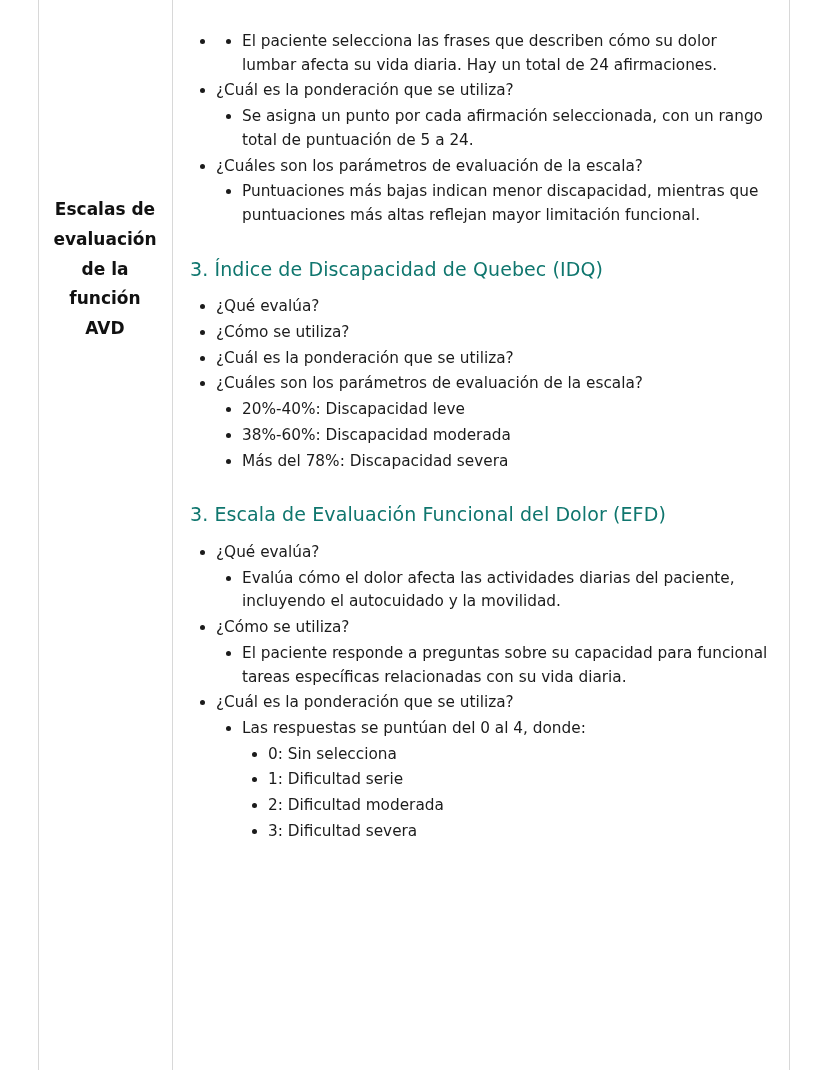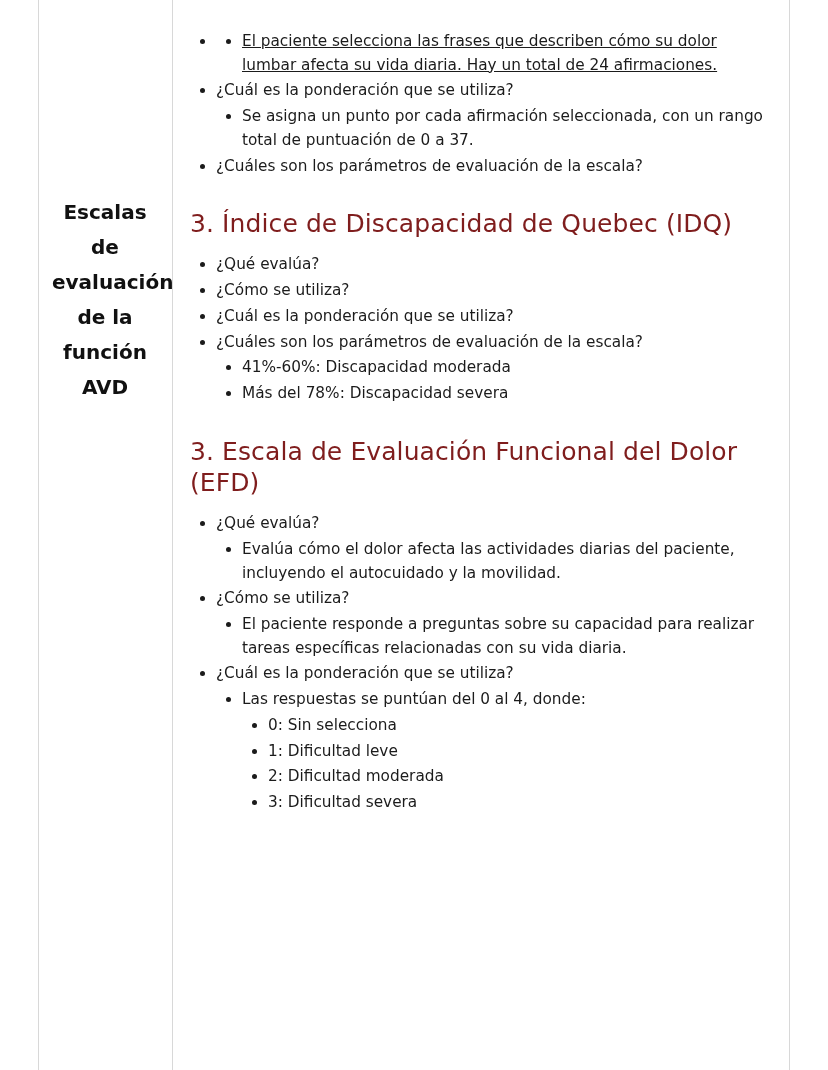--- a/index.html
+++ b/index.html
@@ -40,35 +40,35 @@
     right: 39px;
     display: flex;
     align-items: flex-start;
   }
   .label-cell {
     width: 134px;
     box-sizing: border-box;
     padding: 0 14px;
     text-align: center;
     font-weight: bold;
-    font-size: 20px;
+    font-size: 17px;
     line-height: 1.75;
     color: #111;
     padding-top: 195px;
   }
   .content-cell {
     flex: 1;
     box-sizing: border-box;
     padding: 22px 14px 0 18px;
   }
 
   h2 {
-    font-size: 25px;
+    font-size: 19px;
     font-weight: normal;
-    color: #7f1d1d;
+    color: #0f766e;
     margin: 30px 0 14px 0;
     line-height: 1.25;
     letter-spacing: 0.1px;
   }
 
   ul {
     margin: 0;
     padding: 0 0 0 26px;
     list-style: none;
   }
@@ -98,21 +98,20 @@
   }
   ul ul li::before {
     width: 5px;
     height: 5px;
   }
   .lead-list {
     margin-top: 0;
   }
   .lead-list > li:first-child {
     margin-top: 8px;
-    text-decoration: underline;
   }
 </style>
 </head>
 <body>
 
 <div class="page">
 
   <div class="rule rule-left"></div>
   <div class="rule rule-mid"></div>
   <div class="rule rule-right"></div>
@@ -128,46 +127,54 @@
             <ul>
               <li>
                 <span class="li-text">El paciente selecciona las frases que describen cómo su dolor lumbar afecta su vida diaria. Hay un total de 24 afirmaciones.</span>
               </li>
             </ul>
           </li>
           <li>
             <span class="li-text">¿Cuál es la ponderación que se utiliza?</span>
             <ul>
               <li>
-                <span class="li-text">Se asigna un punto por cada afirmación seleccionada, con un rango total de puntuación de 0 a 37.</span>
+                <span class="li-text">Se asigna un punto por cada afirmación seleccionada, con un rango total de puntuación de 5 a 24.</span>
               </li>
             </ul>
           </li>
           <li>
             <span class="li-text">¿Cuáles son los parámetros de evaluación de la escala?</span>
+            <ul>
+              <li>
+                <span class="li-text">Puntuaciones más bajas indican menor discapacidad, mientras que puntuaciones más altas reflejan mayor limitación funcional.</span>
+              </li>
+            </ul>
           </li>
         </ul>
 
       <div id="sections-container">
           <h2>3. Índice de Discapacidad de Quebec (IDQ)</h2>
           <ul>
             <li>
               <span class="li-text">¿Qué evalúa?</span>
             </li>
             <li>
               <span class="li-text">¿Cómo se utiliza?</span>
             </li>
             <li>
               <span class="li-text">¿Cuál es la ponderación que se utiliza?</span>
             </li>
             <li>
               <span class="li-text">¿Cuáles son los parámetros de evaluación de la escala?</span>
               <ul>
                 <li>
-                  <span class="li-text">41%-60%: Discapacidad moderada</span>
+                  <span class="li-text">20%-40%: Discapacidad leve</span>
+                </li>
+                <li>
+                  <span class="li-text">38%-60%: Discapacidad moderada</span>
                 </li>
                 <li>
                   <span class="li-text">Más del 78%: Discapacidad severa</span>
                 </li>
               </ul>
             </li>
           </ul>
           <h2>3. Escala de Evaluación Funcional del Dolor (EFD)</h2>
           <ul>
             <li>
@@ -175,35 +182,35 @@
               <ul>
                 <li>
                   <span class="li-text">Evalúa cómo el dolor afecta las actividades diarias del paciente, incluyendo el autocuidado y la movilidad.</span>
                 </li>
               </ul>
             </li>
             <li>
               <span class="li-text">¿Cómo se utiliza?</span>
               <ul>
                 <li>
-                  <span class="li-text">El paciente responde a preguntas sobre su capacidad para realizar tareas específicas relacionadas con su vida diaria.</span>
+                  <span class="li-text">El paciente responde a preguntas sobre su capacidad para funcional tareas específicas relacionadas con su vida diaria.</span>
                 </li>
               </ul>
             </li>
             <li>
               <span class="li-text">¿Cuál es la ponderación que se utiliza?</span>
               <ul>
                 <li>
                   <span class="li-text">Las respuestas se puntúan del 0 al 4, donde:</span>
                   <ul>
                     <li>
                       <span class="li-text">0: Sin selecciona</span>
                     </li>
                     <li>
-                      <span class="li-text">1: Dificultad leve</span>
+                      <span class="li-text">1: Dificultad serie</span>
                     </li>
                     <li>
                       <span class="li-text">2: Dificultad moderada</span>
                     </li>
                     <li>
                       <span class="li-text">3: Dificultad severa</span>
                     </li>
                   </ul>
                 </li>
               </ul>

